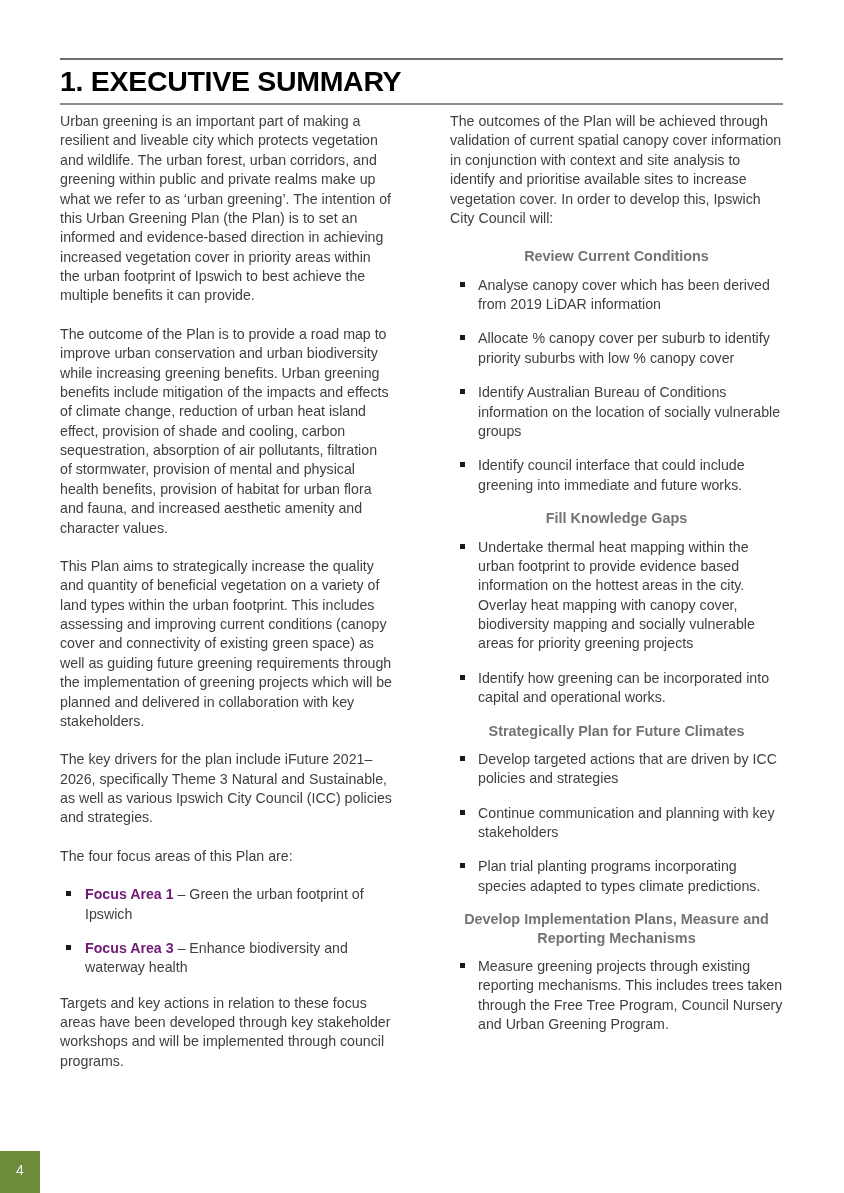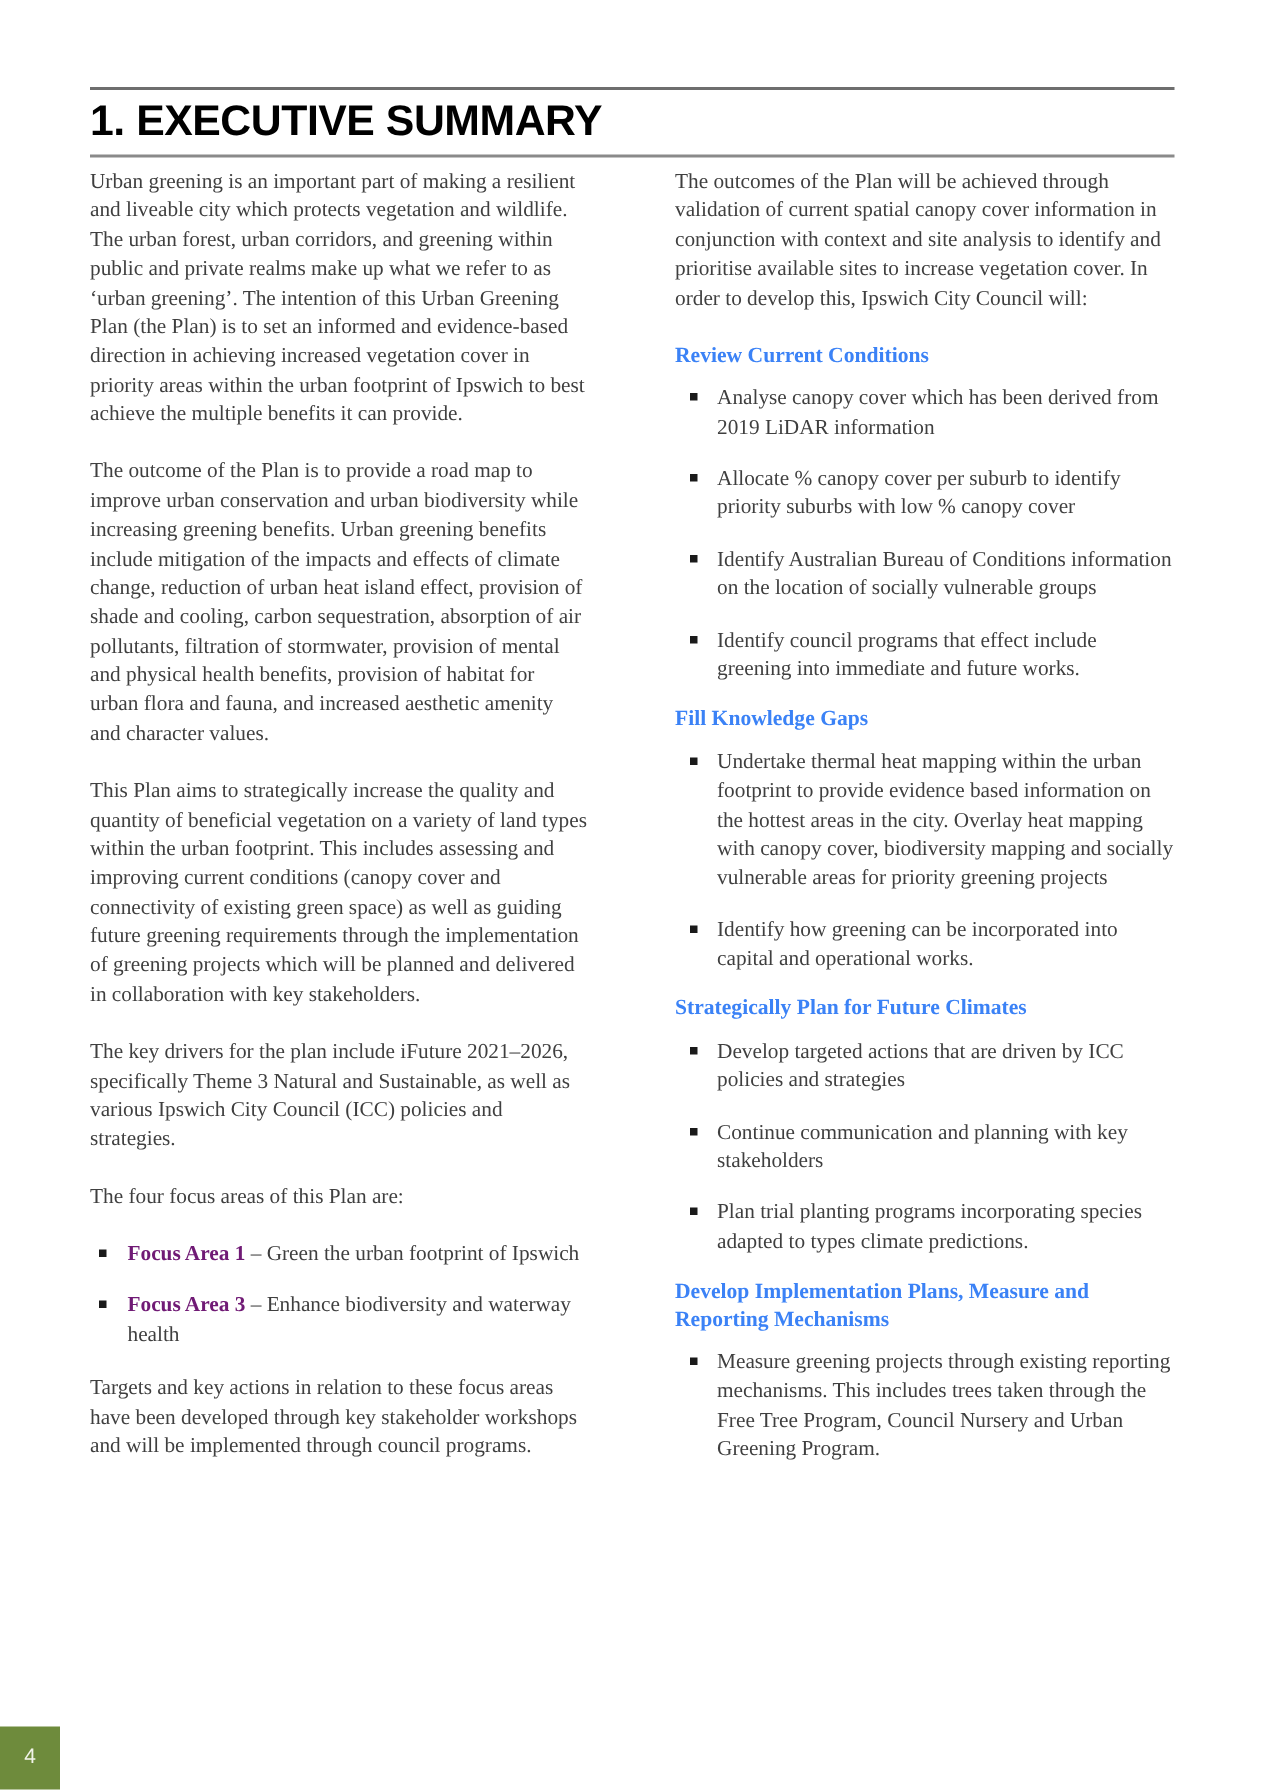--- a/index.html
+++ b/index.html
@@ -47,41 +47,41 @@
   }
 
   
   .columns {
     position: absolute;
     left: 60px;
     top: 112px;
     width: 723px;
     display: flex;
     gap: 58px;
-    font-family: Liberation Serif, serif;
   }
   .col {
     width: 342px;
   }
   .col-right { width: 343px; }
 
   p.body {
     margin: 0 0 19px 0;
     font-size: 14.2px;
     line-height: 1.365;
     color: #3f3f3f;
   }
   p.body:last-child { margin-bottom: 0; }
 
   h3.sub {
     margin: 8px 0 10px 0;
     font-size: 14.4px;
     line-height: 1.28;
     font-weight: 700;
-    color: #3b82f6;
+    color: #737373;
+    text-align: center;
   }
   h3.sub.tight { margin-top: 4px; }
 
   ul.bullets {
     list-style: none;
     margin: 0 0 14px 0;
     padding: 0;
   }
   ul.bullets.left-list { margin-bottom: 16px; }
   ul.bullets li {
@@ -165,21 +165,21 @@
     </div>
 
     <div class="col col-right">
       <p class="body">The outcomes of the Plan will be achieved through validation of current spatial canopy cover information in conjunction with context and site analysis to identify and prioritise available sites to increase vegetation cover. In order to develop this, Ipswich City Council will:</p>
 
       <h3 class="sub">Review Current Conditions</h3>
       <ul class="bullets indent">
         <li><span class="marker"></span><span>Analyse canopy cover which has been derived from 2019 LiDAR information</span></li>
         <li><span class="marker"></span><span>Allocate % canopy cover per suburb to identify priority suburbs with low % canopy cover</span></li>
         <li><span class="marker"></span><span>Identify Australian Bureau of Conditions information on the location of socially vulnerable groups</span></li>
-        <li><span class="marker"></span><span>Identify council programs that effect include greening into immediate and future works.</span></li>
+        <li><span class="marker"></span><span>Identify council interface that could include greening into immediate and future works.</span></li>
       </ul>
 
       <h3 class="sub tight">Fill Knowledge Gaps</h3>
       <ul class="bullets indent">
         <li><span class="marker"></span><span>Undertake thermal heat mapping within the urban footprint to provide evidence based information on the hottest areas in the city. Overlay heat mapping with canopy cover, biodiversity mapping and socially vulnerable areas for priority greening projects</span></li>
         <li><span class="marker"></span><span>Identify how greening can be incorporated into capital and operational works.</span></li>
       </ul>
 
       <h3 class="sub tight">Strategically Plan for Future Climates</h3>
       <ul class="bullets indent">

